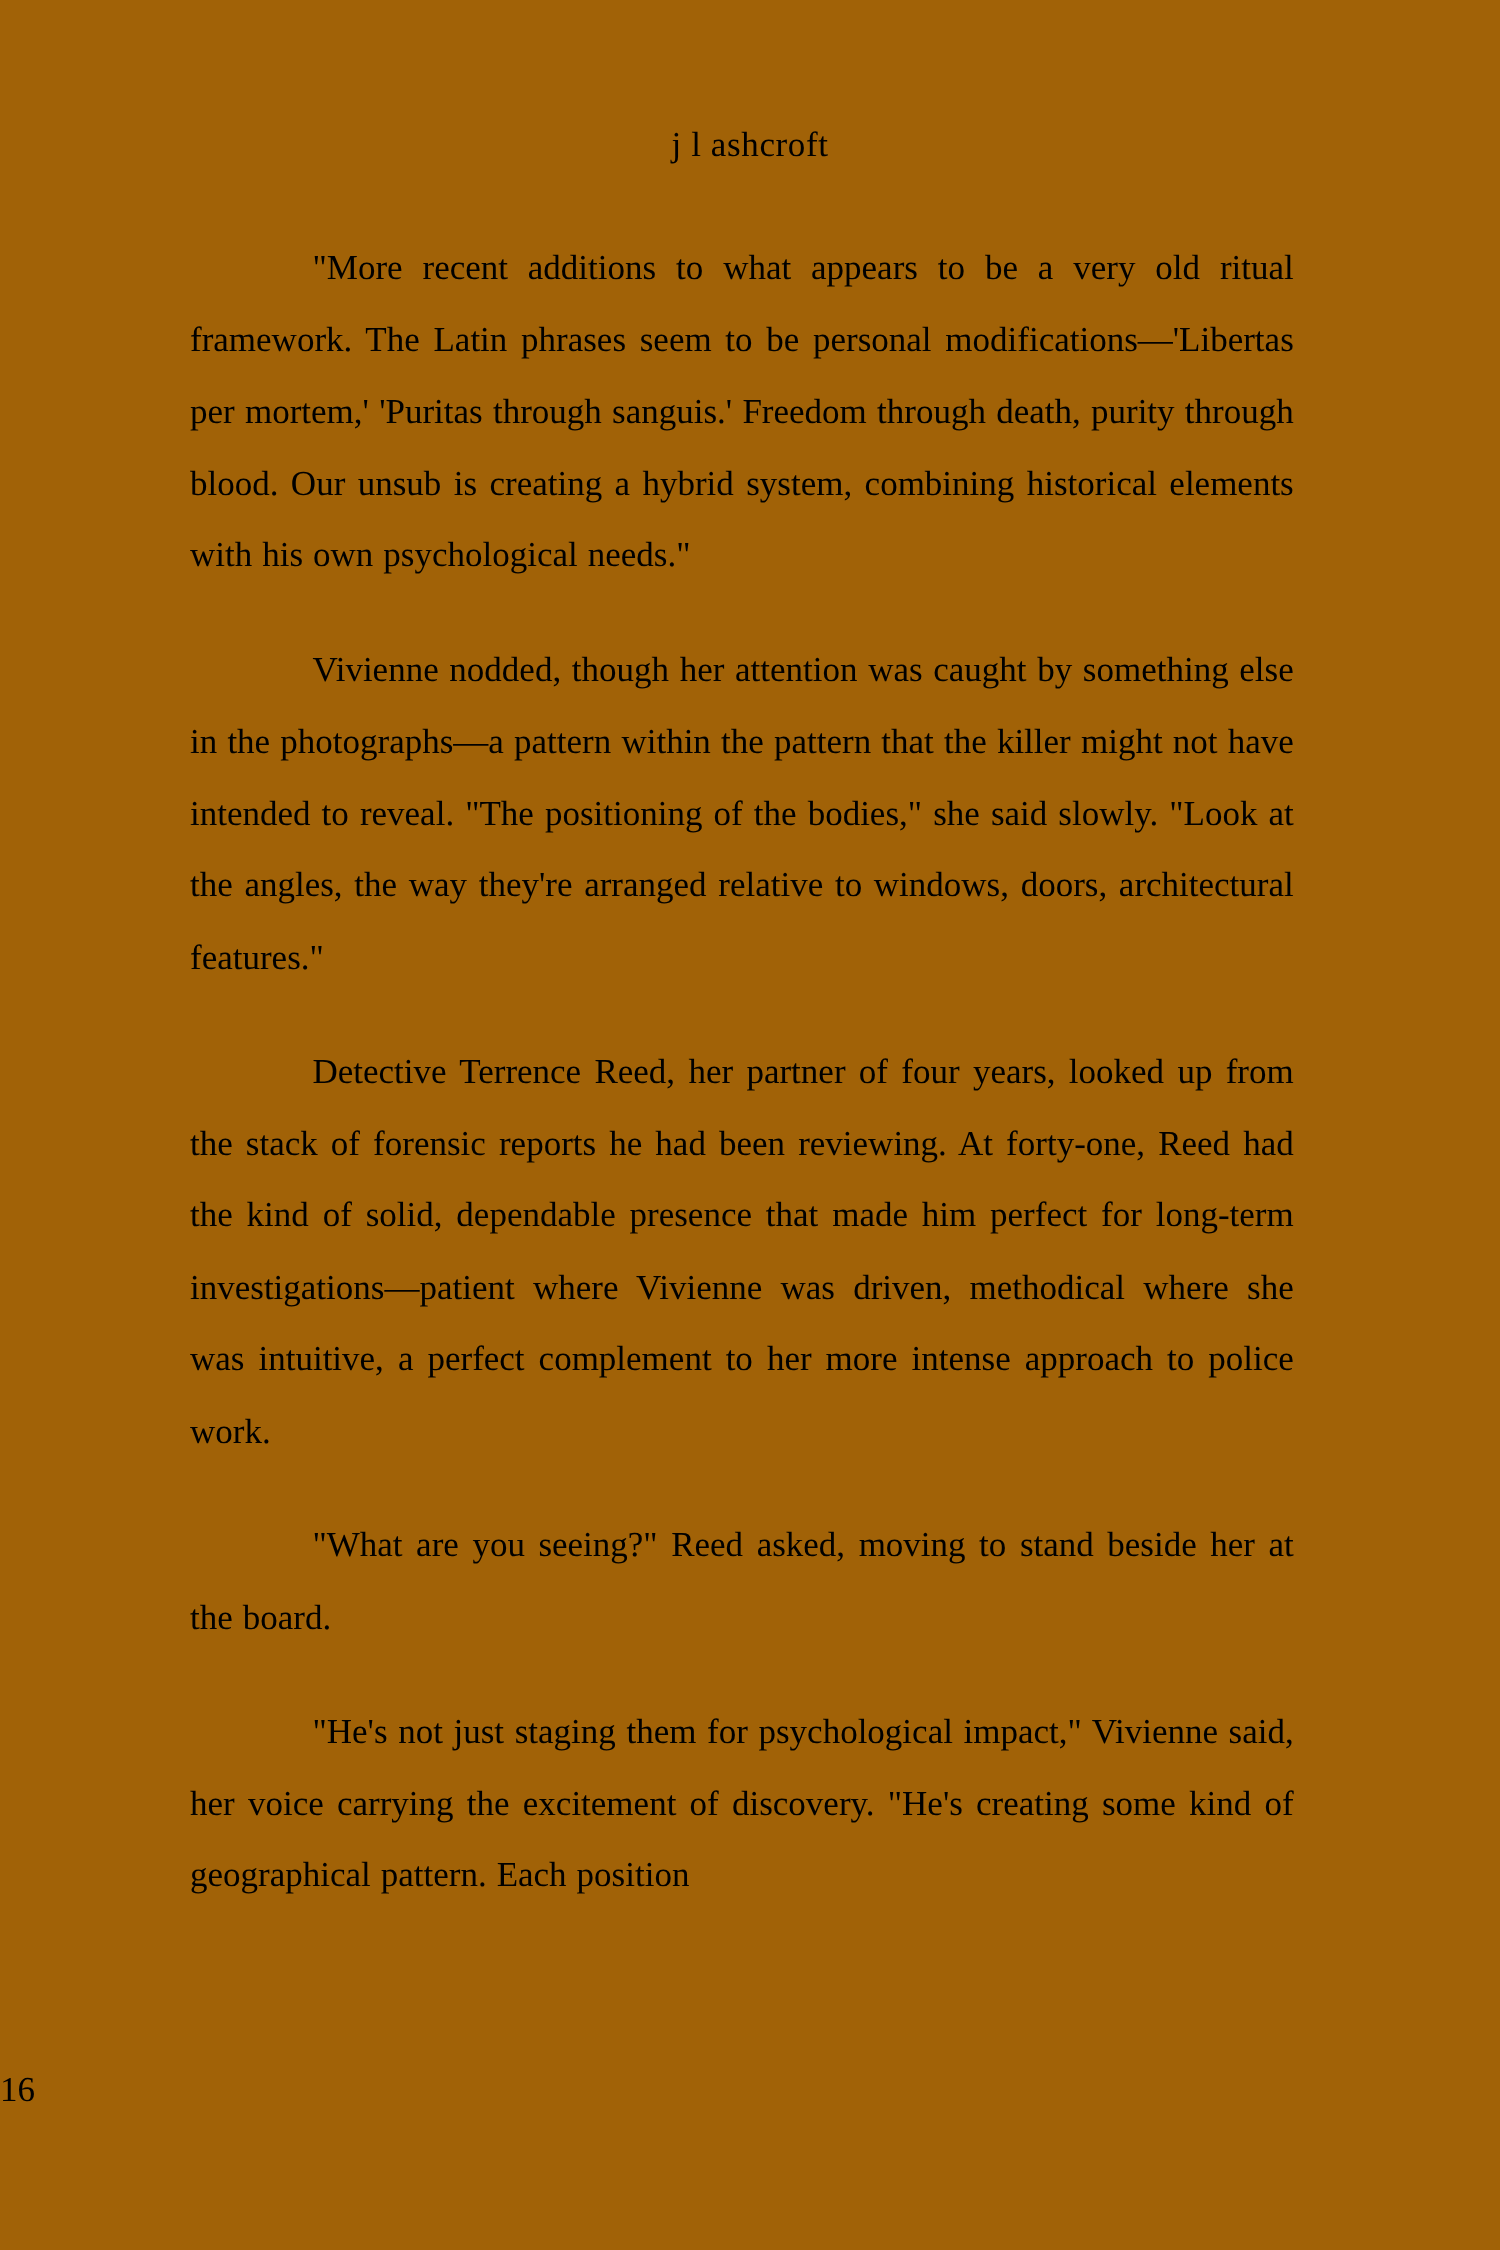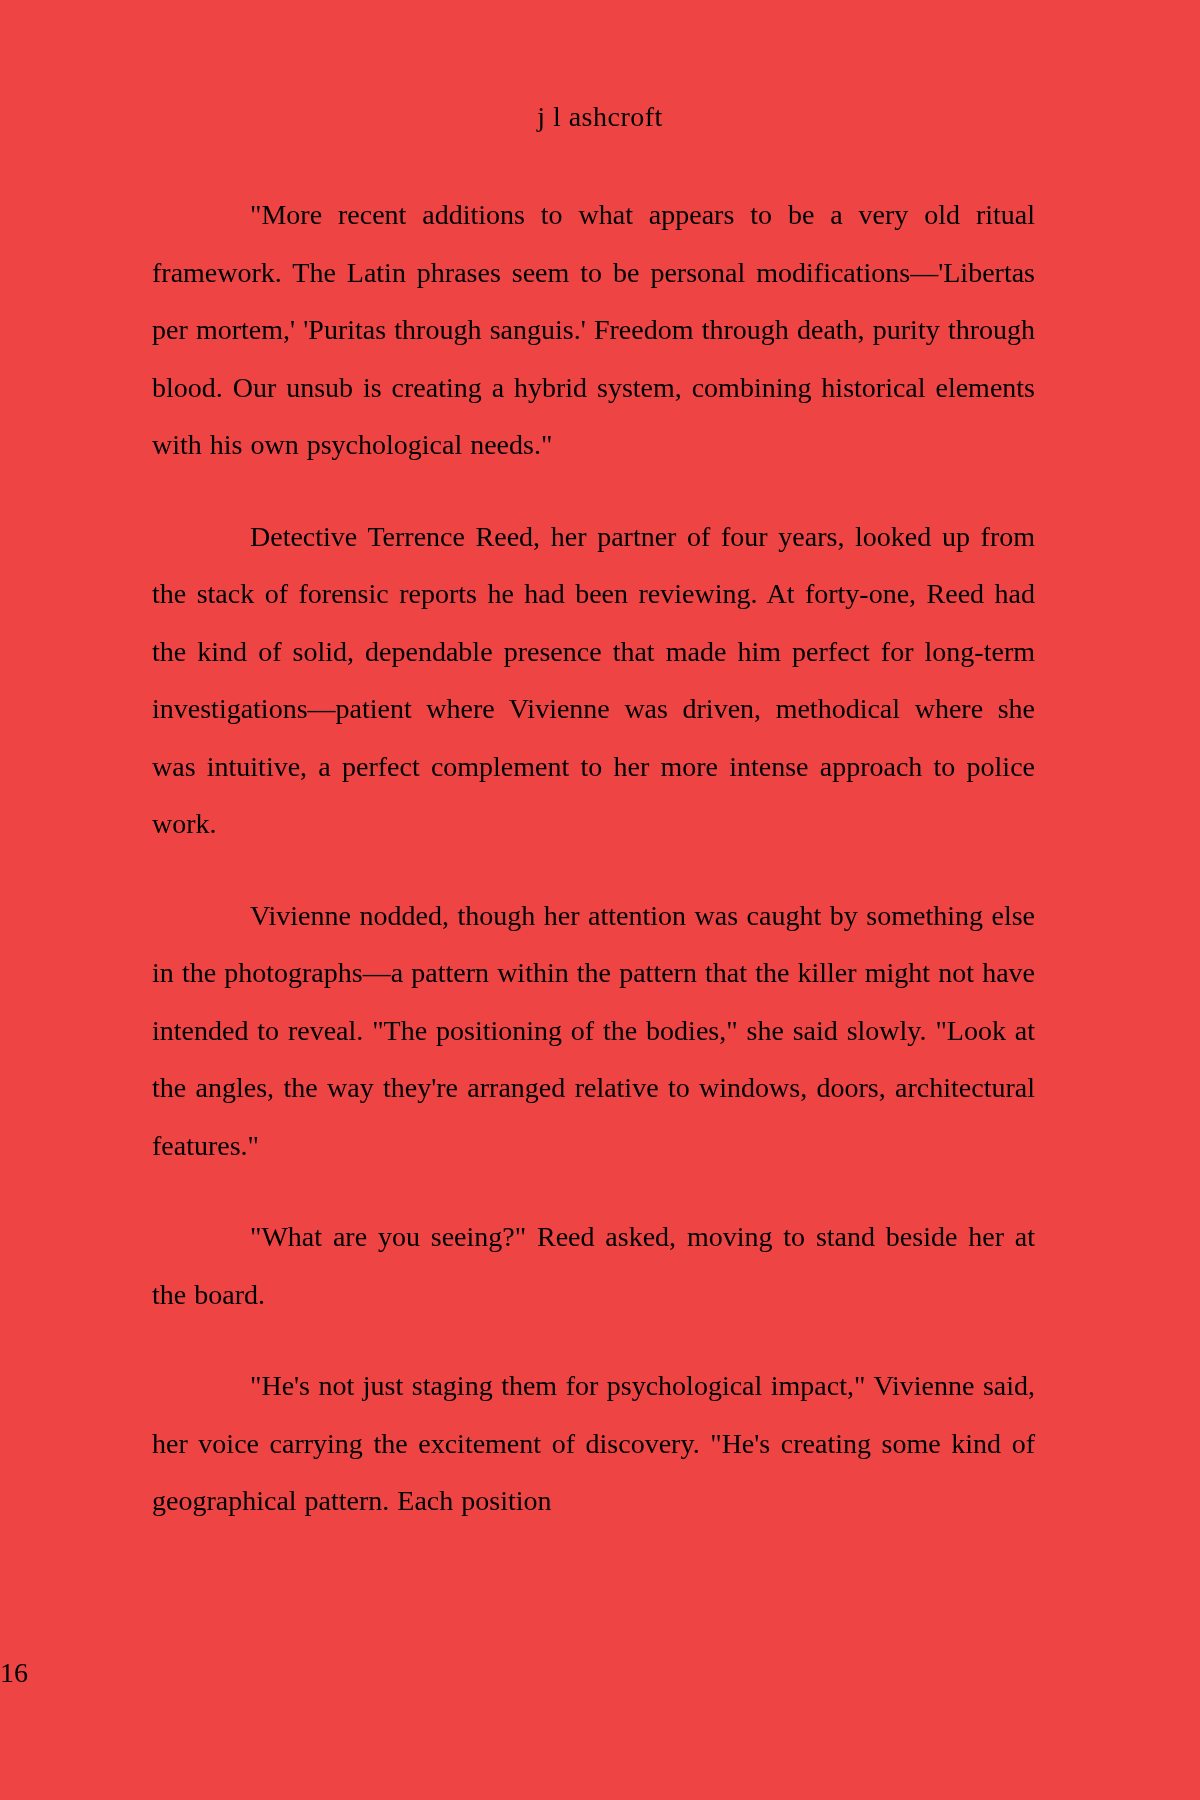--- a/index.html
+++ b/index.html
@@ -4,21 +4,21 @@
 <style>
   html, body {
     margin: 0;
     padding: 0;
     background: #ffffff;
   }
   .page {
     position: relative;
     width: 1200px;
     height: 1800px;
-    background: #ef4444;
+    background: #a16207;
     color: #000000;
     font-family: "Liberation Serif", "DejaVu Serif", serif;
     overflow: hidden;
   }
   .running-header {
     position: absolute;
     top: 100px;
     left: 0;
     width: 1200px;
     text-align: center;
@@ -51,21 +51,21 @@
 </style>
 </head>
 <body>
 
 <div class="page">
 
   <div class="running-header">j l ashcroft</div>
 
   <div class="body-text">
     <p>"More recent additions to what appears to be a very old ritual framework. The Latin phrases seem to be personal modifications—'Libertas per mortem,' 'Puritas through sanguis.' Freedom through death, purity through blood. Our unsub is creating a hybrid system, combining historical elements with his own psychological needs."</p>
+    <p>Vivienne nodded, though her attention was caught by something else in the photographs—a pattern within the pattern that the killer might not have intended to reveal. "The positioning of the bodies," she said slowly. "Look at the angles, the way they're arranged relative to windows, doors, architectural features."</p>
     <p>Detective Terrence Reed, her partner of four years, looked up from the stack of forensic reports he had been reviewing. At forty-one, Reed had the kind of solid, dependable presence that made him perfect for long-term investigations—patient where Vivienne was driven, methodical where she was intuitive, a perfect complement to her more intense approach to police work.</p>
-    <p>Vivienne nodded, though her attention was caught by something else in the photographs—a pattern within the pattern that the killer might not have intended to reveal. "The positioning of the bodies," she said slowly. "Look at the angles, the way they're arranged relative to windows, doors, architectural features."</p>
     <p>"What are you seeing?" Reed asked, moving to stand beside her at the board.</p>
     <p>"He's not just staging them for psychological impact," Vivienne said, her voice carrying the excitement of discovery. "He's creating some kind of geographical pattern. Each position</p>
   </div>
 
   <div class="page-number">16</div>
 
 </div>
 
 </body></html>

